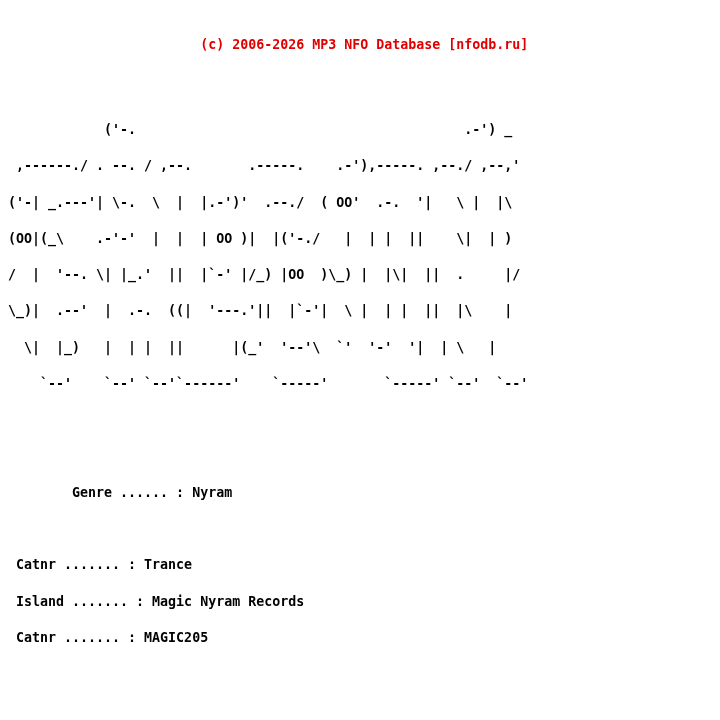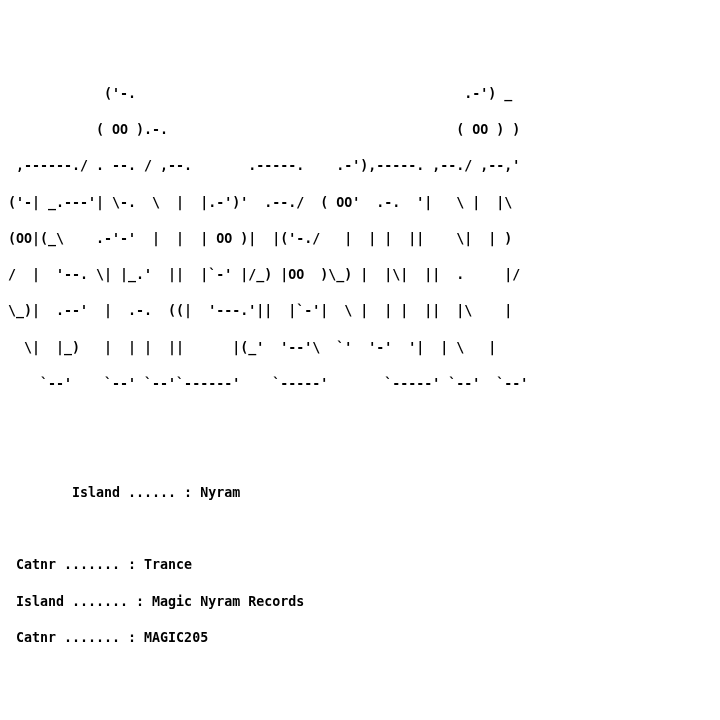--- a/index.html
+++ b/index.html
@@ -22,34 +22,34 @@
   .g1 { margin-top: 12.1px; }
   .g2 { margin-top: 24.2px; }
   .g3 { margin-top: 36.3px; }
   .v  { margin-left: 1ch; margin-top: 36px; }
 </style>
 </head>
 <body>
 
 <div class="nfo">
 
+  <div class="line i25" style="color: rgb(225, 0, 0);">(c) 2006-2026 MP3 NFO Database [nfodb.ru]</div>
 
   <div class="g1">
     <div class="line">             ('-.                                         .-') _</div>
-    <div class="line">            ( OO ).-.                                    ( OO ) )</div>
     <div class="line">  ,------./ . --. / ,--.       .-----.    .-'),-----. ,--./ ,--,'</div>
     <div class="line"> ('-| _.---'| \-.  \  |  |.-')'  .--./  ( OO'  .-.  '|   \ |  |\</div>
     <div class="line"> (OO|(_\    .-'-'  |  |  | OO )|  |('-./   |  | |  ||    \|  | )</div>
     <div class="line"> /  |  '--. \| |_.'  ||  |`-' |/_) |OO  )\_) |  |\|  ||  .     |/</div>
     <div class="line"> \_)|  .--'  |  .-.  ((|  '---.'||  |`-'|  \ |  | |  ||  |\    |</div>
     <div class="line">   \|  |_)   |  | |  ||      |(_'  '--'\  `'  '-'  '|  | \   |</div>
     <div class="line">     `--'    `--' `--'`------'    `-----'       `-----' `--'  `--'</div>
   </div>
 
-  <div class="line i9 g3"><span>Island ...... :</span><span class="v">Nyram</span></div>
+  <div class="line i9 g3"><span>Genre ...... :</span><span class="v">Nyram</span></div>
 
   <div class="line i2 g2"><span>Catnr ....... :</span><span class="v">Trance</span></div>
   <div class="line i2"><span>Island ....... :</span><span class="v">Magic Nyram Records</span></div>
   <div class="line i2"><span>Catnr ....... :</span><span class="v">MAGIC205</span></div>
 
   
   
   
   
   

